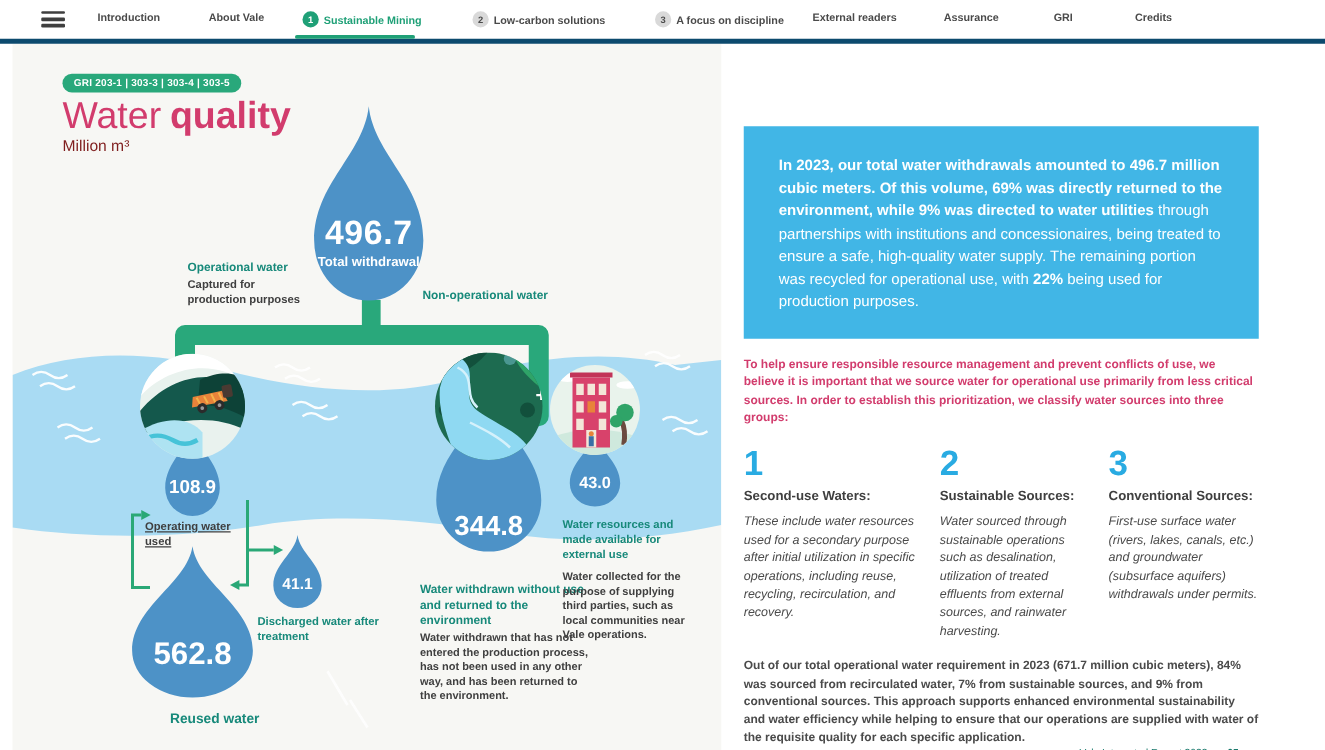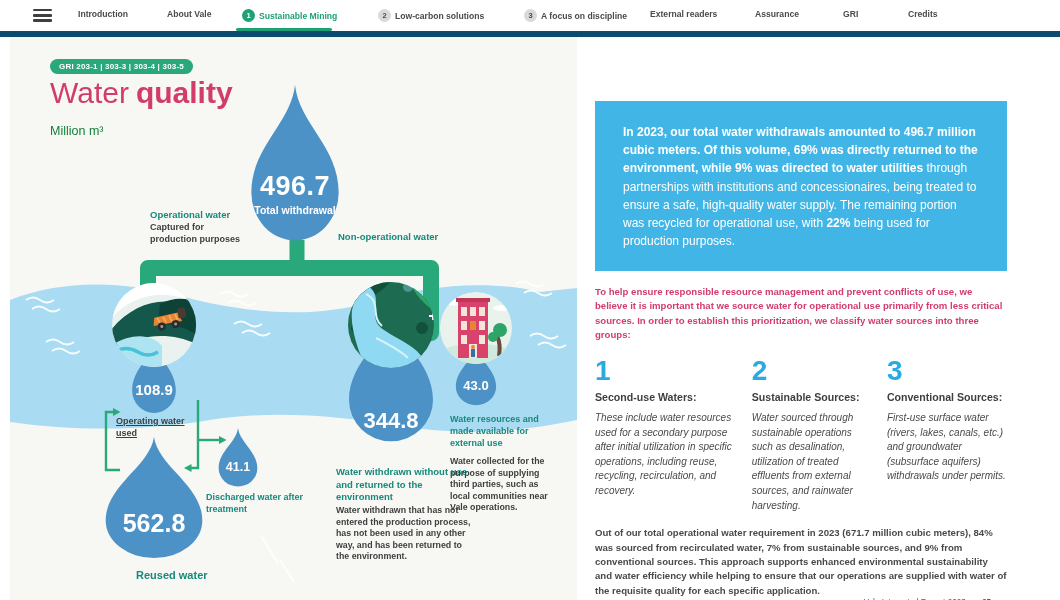--- a/index.html
+++ b/index.html
@@ -1,21 +1,21 @@
 <!DOCTYPE html>
 <html><head>
 <meta charset="utf-8">
 <style>
   html,body{margin:0;padding:0;background:#fff;}
   #page{position:relative;width:1060px;height:600px;overflow:hidden;
         font-family:"Liberation Sans",sans-serif;background:#ffffff;}
 
   
   .nav{position:absolute;left:0;top:0;width:1060px;height:31px;background:#fff;
-       border-bottom:6px solid #0c4a6e;z-index:5;text-align:center;}
+       border-bottom:4px solid #0c4a6e;z-index:5;text-align:center;}
   .hamburger{position:absolute;left:33px;top:9px;width:19px;height:13px;cursor:pointer;}
   .hamburger span{display:block;height:2.4px;background:#3f3f3f;margin-bottom:2.8px;border-radius:1px;}
   .nav-item{position:absolute;top:9px;font-size:8.6px;font-weight:bold;color:#4a4a4a;
             white-space:nowrap;display:flex;align-items:center;gap:4px;cursor:pointer;}
   .nav-item.active{color:#1fa077;}
   .badge{display:inline-flex;align-items:center;justify-content:center;width:13px;height:13px;
          border-radius:50%;background:#d9d9d9;color:#4a4a4a;font-size:7.5px;font-weight:bold;}
   .nav-item.active .badge{background:#1fa077;color:#fff;}
   .nav-underline{position:absolute;left:236px;top:28px;width:96px;height:3px;background:#1fa077;border-radius:2px;}
   .n1{left:78px}.n2{left:167px}.n3{left:242px}.n4{left:378px}.n5{left:524px}
@@ -25,21 +25,21 @@
   .left-panel{position:absolute;left:10px;top:32px;width:567px;height:568px;background:#f7f7f4;}
   .left-panel svg{position:absolute;left:0;top:0;}
   .lbl{position:absolute;line-height:1.32;}
   .teal{color:#17897a;font-weight:bold;}
   .dark{color:#3f3f3f;font-weight:bold;}
   .gri-pill{position:absolute;left:40px;top:27px;background:#29a87b;color:#fff;font-size:8px;
             font-weight:bold;padding:3px 9px;border-radius:9px;letter-spacing:.2px;}
   .big-title{position:absolute;left:40px;top:44px;font-size:30px;color:#d23c6d;}
   .big-title .lt{font-weight:normal;margin-right:7px;}
   .big-title .bd{font-weight:bold;}
-  .unit{position:absolute;left:40px;top:92px;font-size:12.5px;color:#15803d;}
+  .unit{position:absolute;left:40px;top:78px;font-size:12.5px;color:#7f1d1d;}
   .drop-num{position:absolute;color:#fff;font-weight:bold;text-align:center;line-height:1.1;}
   .total-box{left:225px;top:140px;width:120px;}
   .total-box .v{font-size:27px;letter-spacing:.5px;}
   .total-box .l{font-size:10.5px;margin-top:3px;}
 
   
   .right-panel{position:absolute;left:595px;top:48px;width:412px;height:568px;background:#fff;}
   .highlight-box{margin-top:53px;background:#41b6e6;color:#fff;padding:22px 26px 20px 28px;
                  font-size:12px;line-height:1.52;}
   .intro{margin-top:14px;color:#d23c6d;font-weight:bold;font-size:9.6px;line-height:1.52;}

